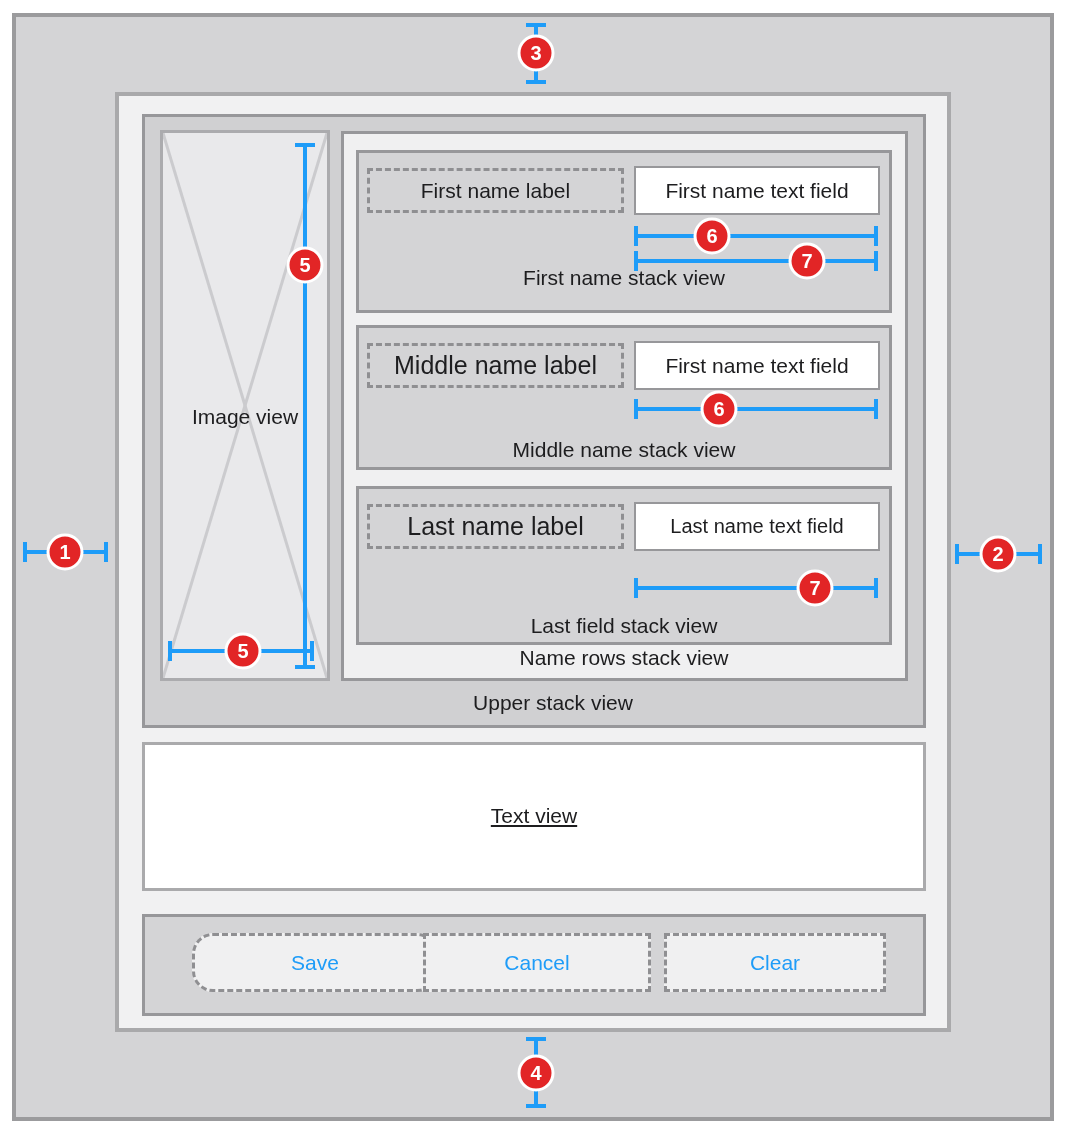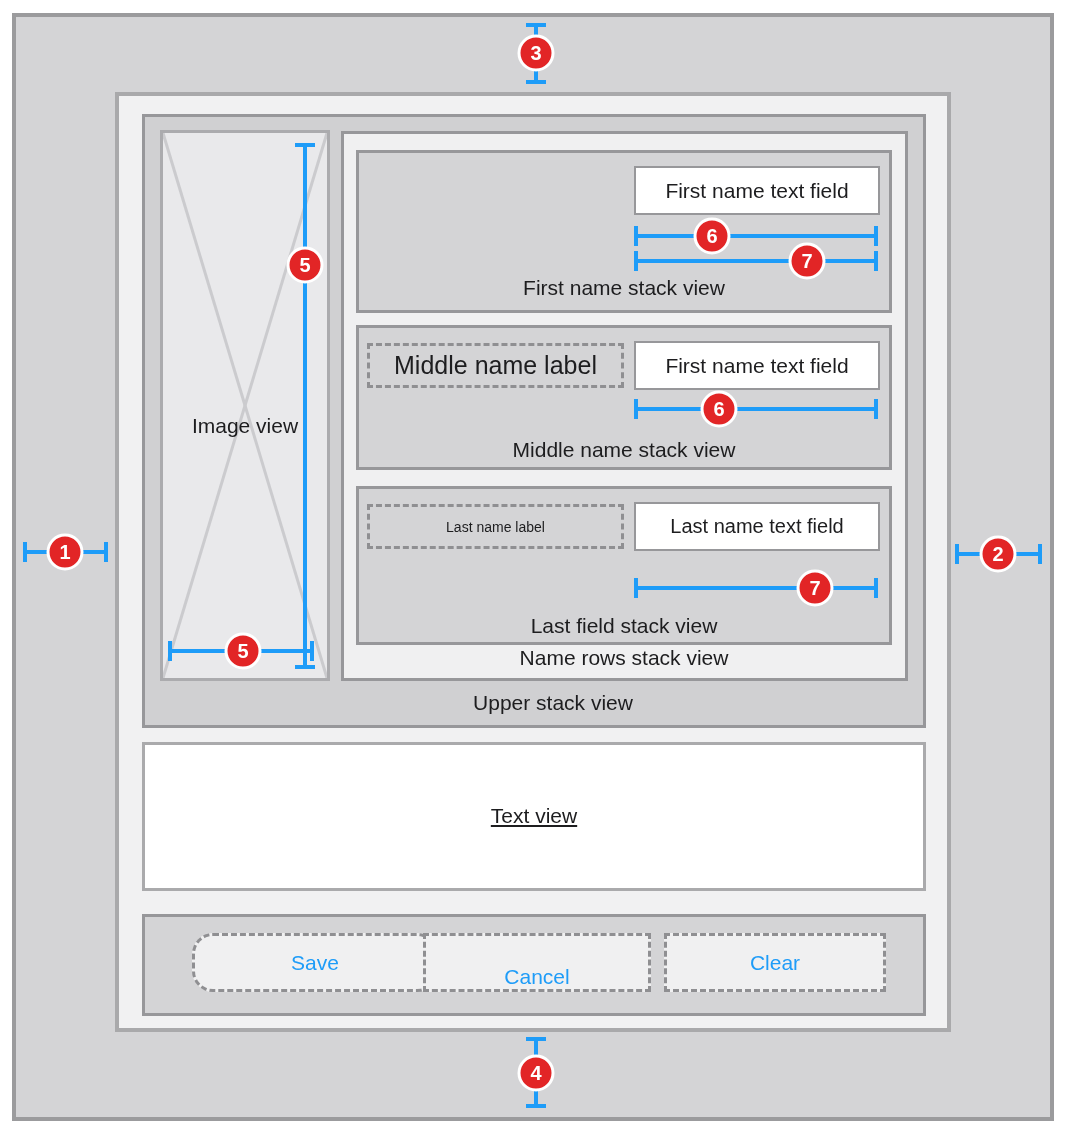--- a/index.html
+++ b/index.html
@@ -42,57 +42,60 @@
 
   <div class="box upper"></div>
   <div class="txt" style="left:534px;top:703px;margin-left:19px;">Upper stack view</div>
 
   <div class="box imagev">
     <svg viewBox="0 0 164 545" preserveAspectRatio="none">
       <line x1="0" y1="0" x2="164" y2="545" stroke="#cbcbce" stroke-width="3"></line>
       <line x1="164" y1="0" x2="0" y2="545" stroke="#cbcbce" stroke-width="3"></line>
     </svg>
   </div>
-  <div class="txt" style="left:245px;top:417px;margin-top:9px;">Image view</div>
+  <div class="txt" style="left:245px;top:417px;">Image view</div>
 
   <div class="box namerows"></div>
   <div class="txt" style="left:624px;top:658px;">Name rows stack view</div>
 
   <div class="box rowbox" style="top:150px;height:163px;"></div>
+  <div class="dashedbox labelbox" style="top:168px;">
+    <span class="rowtxt" style="font-size:21px;">First name label</span>
+  </div>
   <div class="fieldbox" style="top:166px;">
     <span style="font-size:21px;">First name text field</span>
   </div>
-  <div class="txt" style="left:624px;top:288px;">First name stack view</div>
+  <div class="txt" style="left:624px;top:278px;">First name stack view</div>
 
   <div class="box rowbox" style="top:325px;height:145px;"></div>
   <div class="dashedbox labelbox" style="top:343px;">
     <span style="font-size:25px;">Middle name label</span>
   </div>
   <div class="fieldbox" style="top:341px;">
     <span style="font-size:21px;">First name text field</span>
   </div>
   <div class="txt" style="left:624px;top:450px;">Middle name stack view</div>
 
   <div class="box rowbox" style="top:486px;height:159px;"></div>
   <div class="dashedbox labelbox" style="top:504px;">
-    <span style="font-size:14px;">Last name label</span>
+    <span style="font-size:25px;">Last name label</span>
   </div>
   <div class="fieldbox" style="top:502px;">
     <span style="font-size:20px;">Last name text field</span>
   </div>
   <div class="txt" style="left:624px;top:626px;">Last field stack view</div>
 
   <div class="box textview"></div>
   <div class="txt" style="left:534px;top:816px;text-decoration:underline;">Text view</div>
 
   <div class="box btnstack"></div>
   <div class="dashedbox btn" style="left:192px;width:246px;border-radius:21px;">
     <span>Save</span>
   </div>
-  <div class="dashedbox btn" style="left:423px;width:228px;align-items:flex-end;">
+  <div class="dashedbox btn" style="left:423px;width:228px;">
     <span>Cancel</span>
   </div>
   <div class="dashedbox btn" style="left:664px;width:222px;">
     <span>Clear</span>
   </div>
 
   <div class="hbeam" style="left:23px;top:550px;width:85px;"></div>
   <div class="hbeam" style="left:955px;top:552px;width:87px;"></div>
   <div class="vbeam" style="left:534px;top:23px;height:61px;"></div>
   <div class="vbeam" style="left:534px;top:1037px;height:71px;"></div>

